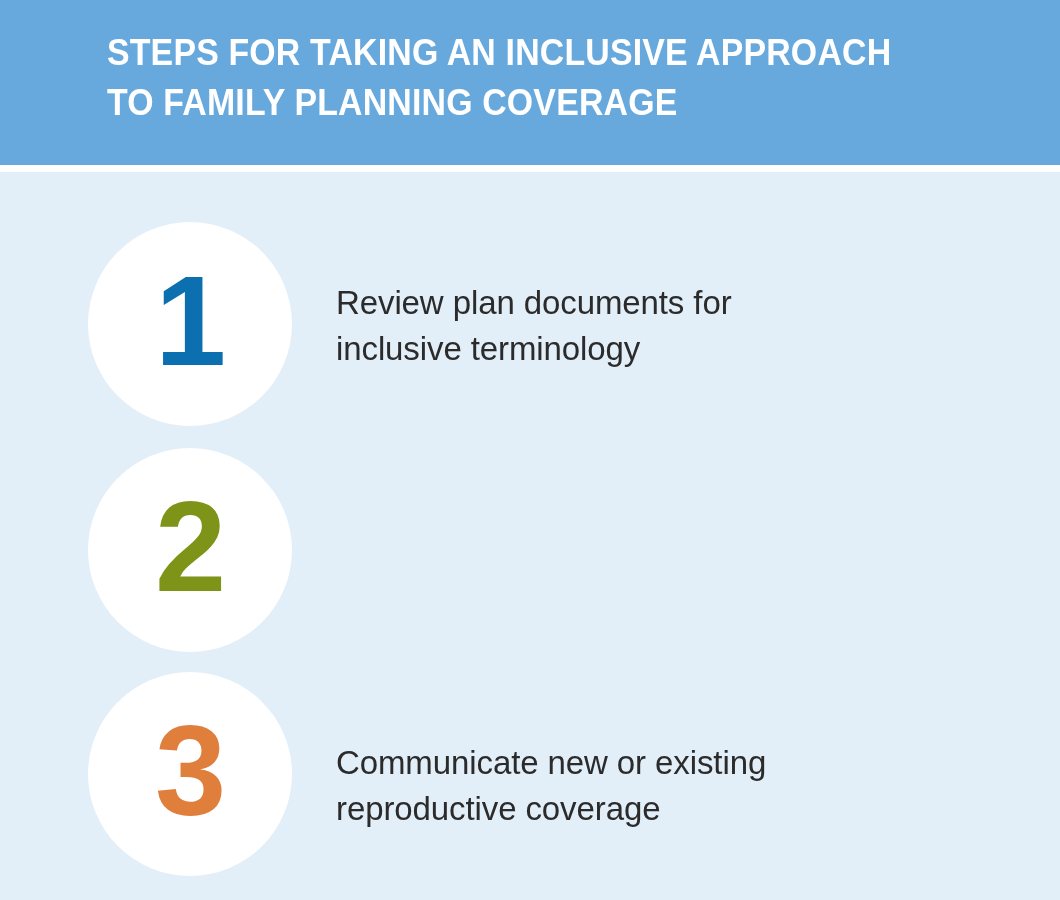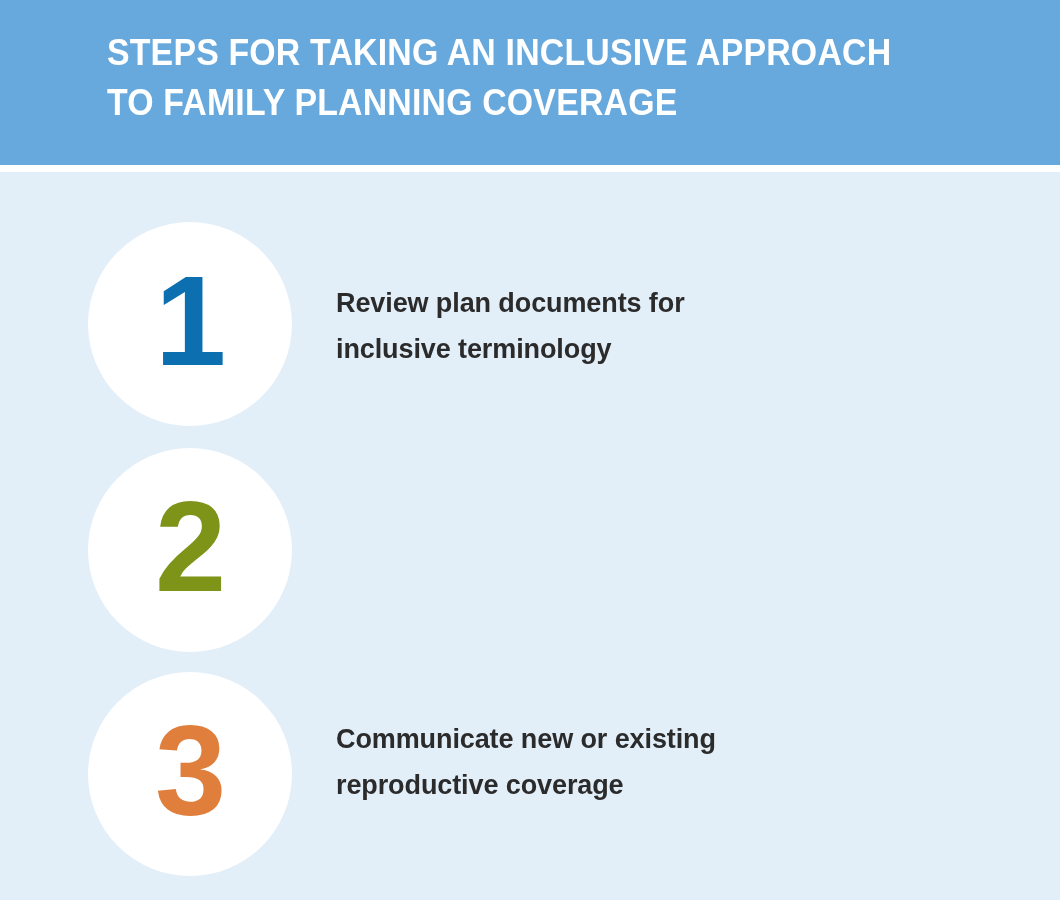--- a/index.html
+++ b/index.html
@@ -104,29 +104,29 @@
   .num-1 { color: #0c6fb0; }
   .num-2 { color: #7d9419; }
   .num-3 { color: #e07e3c; }
 
   .step-text {
     position: absolute;
     left: 336px;
     width: 560px;
     color: #2b2b2b;
     font-family: "Liberation Sans", sans-serif;
-    font-weight: bold;
-    font-size: 27px;
+    font-weight: normal;
+    font-size: 33px;
     line-height: 46px;
     letter-spacing: -0.1px;
     white-space: pre-line;
   }
   .step-row.row-1 .step-text { top: 58px; }
   .step-row.row-2 .step-text { top: 10px; }
-  .step-row.row-3 .step-text { top: 44px; }
+  .step-row.row-3 .step-text { top: 68px; }
 </style>
 </head>
 <body>
 
 <div class="infographic">
 
   <div class="header-band">
     <div class="header-title">STEPS FOR TAKING AN INCLUSIVE APPROACH
 TO FAMILY PLANNING COVERAGE</div>
   </div>

